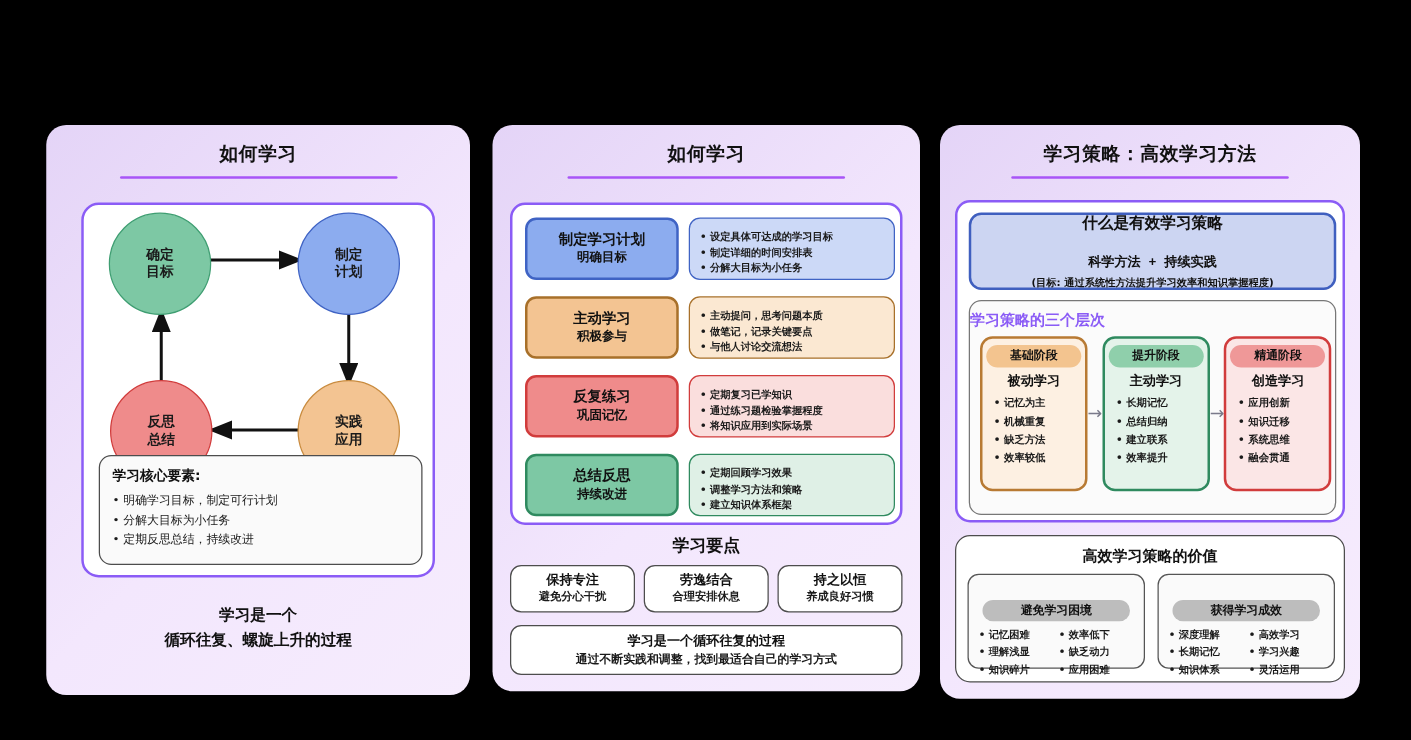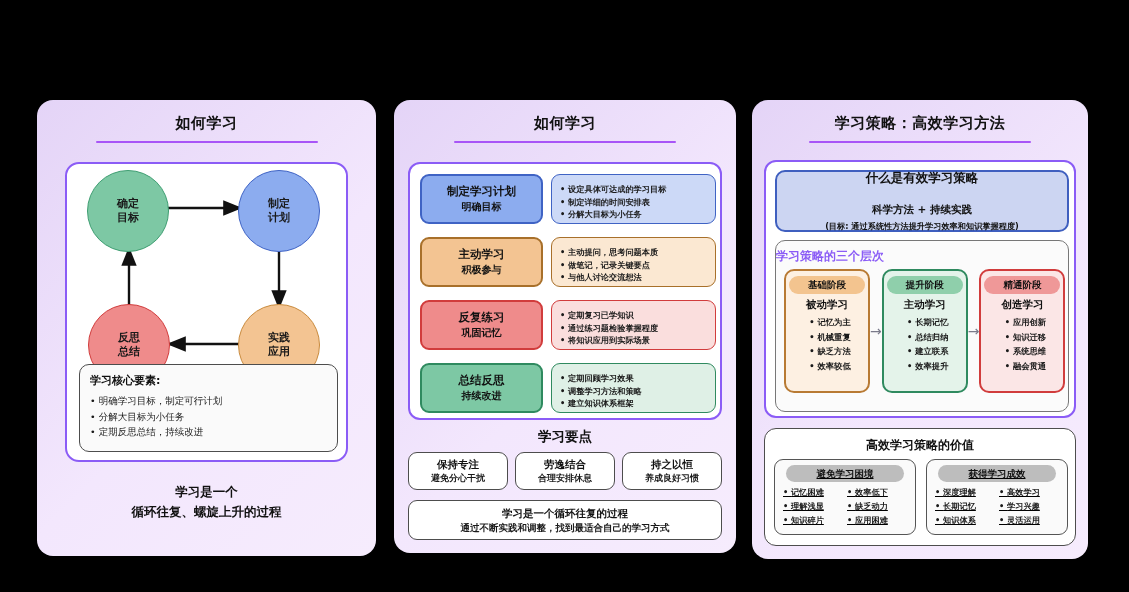--- a/index.html
+++ b/index.html
@@ -133,21 +133,21 @@
   .p3-outer {
     position:absolute; left: 12px; top: 60px; width: 312px; height: 258px;
     background:#fff; border: 2px solid #8b5cf6; border-radius: 12px;
   }
   .p3-head {
     position:absolute; left: 9px; top: 8px; width: 294px; height: 62px;
     background: #ccd5f2; border: 2px solid #3f5fbf; border-radius: 10px;
     display:flex; flex-direction:column; align-items:center; justify-content:center;
   }
   .p3-head .h1 { font-size: 12.5px; font-weight:bold; color:#111; }
-  .p3-head .h2 { font-size: 10.5px; font-weight:bold; color:#111; margin-top: 16px; }
+  .p3-head .h2 { font-size: 10.5px; font-weight:bold; color:#111; margin-top: 16px; font-family: Liberation Mono, monospace; }
   .p3-head .h3 { font-size: 8.2px; font-weight:bold; color:#111; margin-top: 4px; }
 
   .p3-levels {
     position:absolute; left: 9px; top: 78px; width: 294px; height: 172px;
     background:#fbfbfb; border: 1px solid #777; border-radius: 10px;
   }
   .p3-levels .lv-title {
     text-align:left; font-size: 12px; font-weight:bold; color:#8b5cf6; margin-top: 7px;
   }
   .p3-stages { position:absolute; left: 8px; top: 28px; width: 278px; display:flex; align-items:flex-start; }
@@ -155,38 +155,37 @@
     width: 86px; min-height: 124px;
     border-width: 2px; border-style: solid; border-radius: 10px;
     padding: 5px 3px 6px 3px;
   }
   .p3-stage .badge {
     display:block; margin: 0 auto 4px auto; width: 76px; height: 18px;
     border-radius: 9px; font-size: 9.5px; font-weight:bold; color:#111;
     text-align:center; line-height: 18px;
   }
   .p3-stage .st-name { text-align:center; font-size: 10.5px; font-weight:bold; color:#111; margin-bottom: 3px; }
-  .p3-stage ul { margin:0; padding:0 0 0 6px; list-style:none;text-align:center; }
+  .p3-stage ul { margin:0; padding:0 0 0 6px; list-style:none; }
   .p3-stage li { font-size: 8.3px; font-weight:bold; color:#1a1a1a; line-height: 1.75; }
   .p3-stage li:before { content:"• "; }
   .p3-arrow {
     width: 18px; display:flex; align-items:center; justify-content:center;
     font-size: 14px; color:#7a7a8a; height: 124px;
   }
 
   .p3-value {
     position:absolute; left: 12px; top: 328px; width: 312px; height: 118px;
     background:#fff; border:1px solid #4d4d4d; border-radius: 12px;
   }
   .p3-value .v-title { text-align:center; font-size: 12px; font-weight:bold; color:#111; margin-top: 8px; }
   .p3-value-cols { position:absolute; left: 9px; top: 30px; width: 294px; display:flex; gap: 10px; }
   .p3-vcol {
     flex:1; height: 76px; background:#fafafa; border:1px solid #555; border-radius: 9px;
-    padding: 5px 4px;
-    text-decoration: underline;
+    padding: 20px 4px;
   }
   .p3-vcol .vbadge {
     display:block; margin: 0 auto 4px auto; width: 118px; height: 17px;
     background: #bdbdbd; border-radius: 9px;
     font-size: 9.5px; font-weight:bold; color:#111; text-align:center; line-height: 17px;
   }
   .p3-vlists { display:flex; gap: 4px; padding: 0 4px; }
   .p3-vlists ul { margin:0; padding:0; list-style:none; flex:1; }
   .p3-vlists li { font-size: 8.2px; font-weight:bold; color:#1a1a1a; line-height: 1.7; }
   .p3-vlists li:before { content:"• "; }

